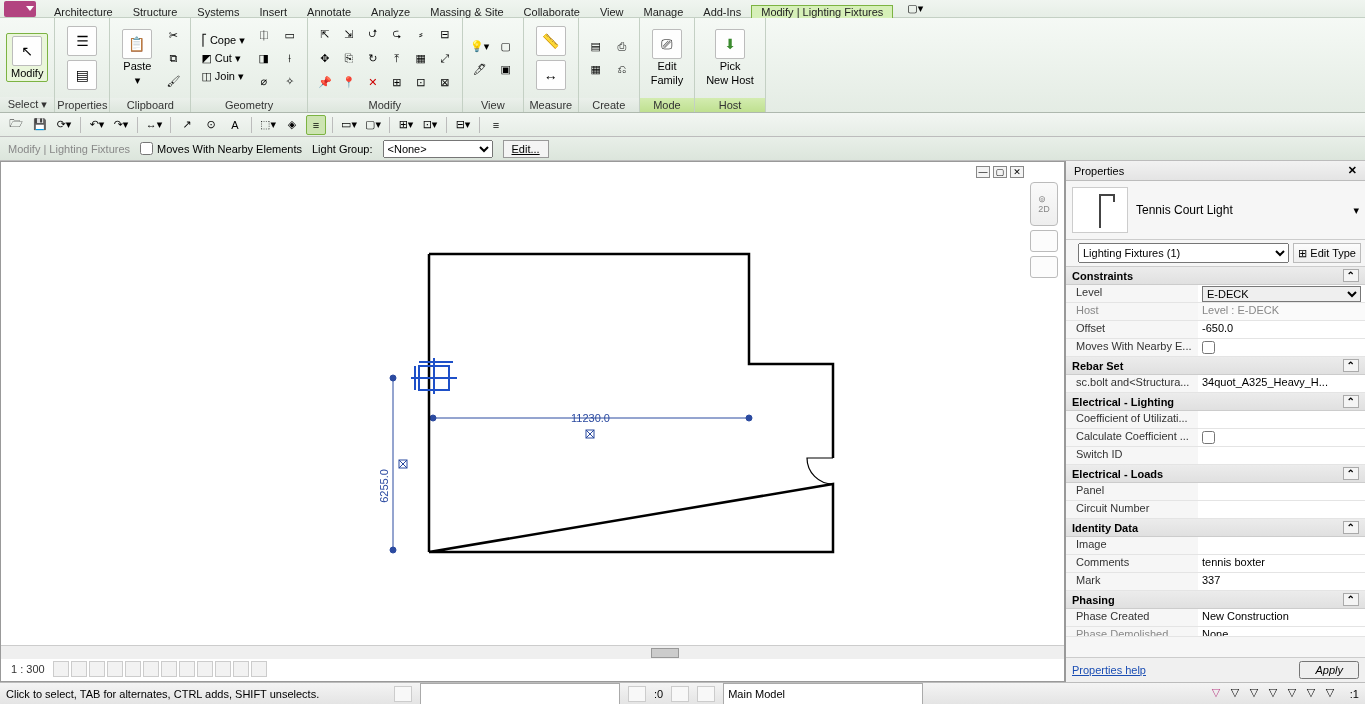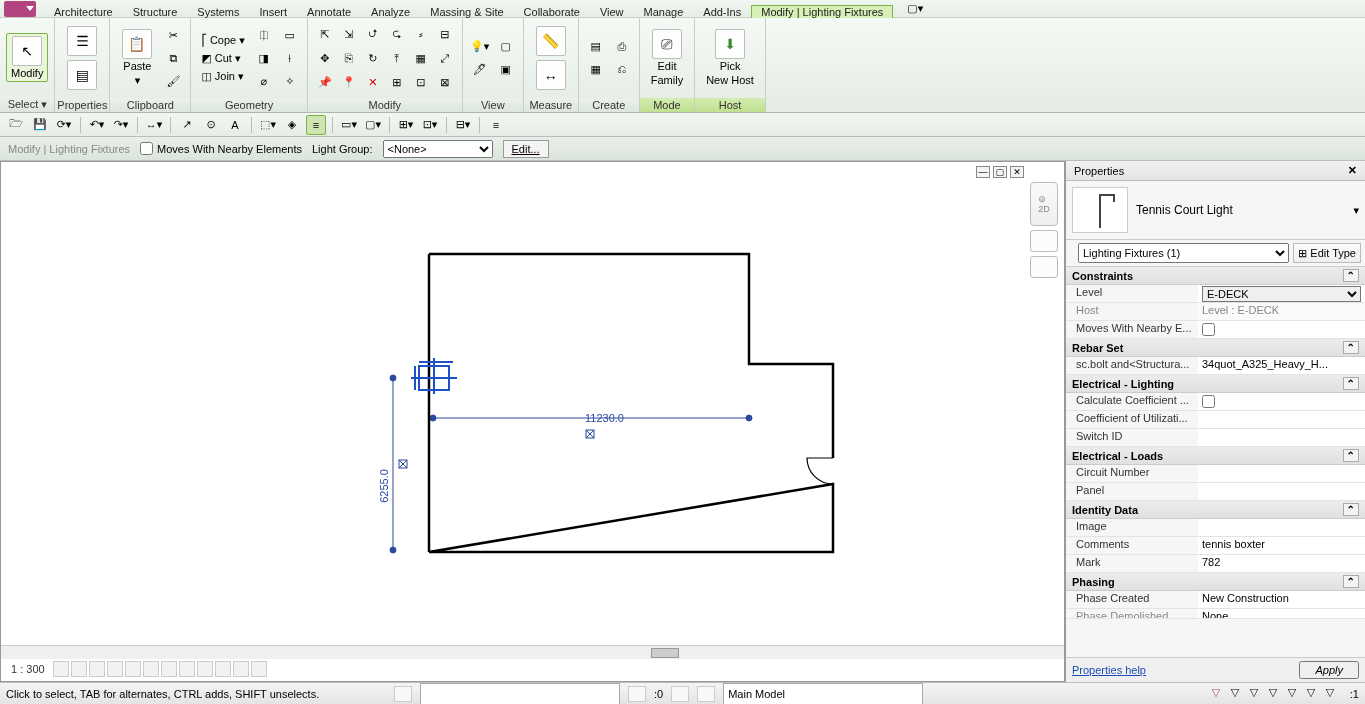--- a/index.html
+++ b/index.html
@@ -354,21 +354,21 @@
       </g>
 
       <g stroke="#1e50c8" stroke-width="2" fill="none">
         <rect x="418" y="204" width="30" height="24"></rect>
         <line x1="418" y1="200" x2="452" y2="200"></line>
         <line x1="414" y1="204" x2="414" y2="228"></line>
         <line x1="410" y1="216" x2="456" y2="216"></line>
         <line x1="433" y1="196" x2="433" y2="232"></line>
       </g>
     </svg>
-    <div class="dim-text" style="left:584px;top:250px">11230.0</div>
+    <div class="dim-text" style="left:570px;top:250px">11230.0</div>
     <div class="dim-text" style="left:366px;top:318px;transform:rotate(-90deg)">6255.0</div>
 
     <div class="viewctrl">
       <span class="scale">1 : 300</span>
       <div class="vcbtns">
         <div></div>
         <div></div>
         <div></div>
         <div></div>
         <div></div>
@@ -413,74 +413,78 @@
         </div>
         <div class="proprow">
           <div class="k">Level</div>
           <div class="v"><select><option>E-DECK</option></select></div>
         </div>
         <div class="proprow">
           <div class="k ro">Host</div>
           <div class="v ro">Level : E-DECK</div>
         </div>
         <div class="proprow">
+          <div class="k">Offset</div>
+          <div class="v">-650.0</div>
+        </div>
+        <div class="proprow">
           <div class="k">Moves With Nearby E...</div>
           <div class="v"><input type="checkbox" style=""></div>
         </div>
         <div class="group">
           <span>Rebar Set</span>
           <span class="collapse">⌃</span>
         </div>
         <div class="proprow">
           <div class="k">sc.bolt and&lt;Structura...</div>
           <div class="v">34quot_A325_Heavy_H...</div>
         </div>
         <div class="group">
           <span>Electrical - Lighting</span>
           <span class="collapse">⌃</span>
         </div>
         <div class="proprow">
+          <div class="k">Coefficient of Utilizati...</div>
+          <div class="v"></div>
+        </div>
+        <div class="proprow">
           <div class="k">Calculate Coefficient ...</div>
           <div class="v"><input type="checkbox" style=""></div>
-        </div>
-        <div class="proprow">
-          <div class="k">Coefficient of Utilizati...</div>
-          <div class="v"></div>
         </div>
         <div class="proprow">
           <div class="k">Switch ID</div>
           <div class="v"></div>
         </div>
         <div class="group">
           <span>Electrical - Loads</span>
           <span class="collapse">⌃</span>
         </div>
         <div class="proprow">
+          <div class="k">Panel</div>
+          <div class="v"></div>
+        </div>
+        <div class="proprow">
           <div class="k">Circuit Number</div>
-          <div class="v"></div>
-        </div>
-        <div class="proprow">
-          <div class="k">Panel</div>
           <div class="v"></div>
         </div>
         <div class="group">
           <span>Identity Data</span>
           <span class="collapse">⌃</span>
         </div>
         <div class="proprow">
           <div class="k">Image</div>
           <div class="v"></div>
         </div>
         <div class="proprow">
           <div class="k">Comments</div>
           <div class="v">tennis boxter</div>
         </div>
         <div class="proprow">
           <div class="k">Mark</div>
-          <div class="v">782</div>
+          <div class="v">337</div>
         </div>
         <div class="group">
           <span>Phasing</span>
           <span class="collapse">⌃</span>
         </div>
         <div class="proprow">
           <div class="k">Phase Created</div>
           <div class="v">New Construction</div>
         </div>
         <div class="proprow" style="height: 10px; overflow: hidden;">

